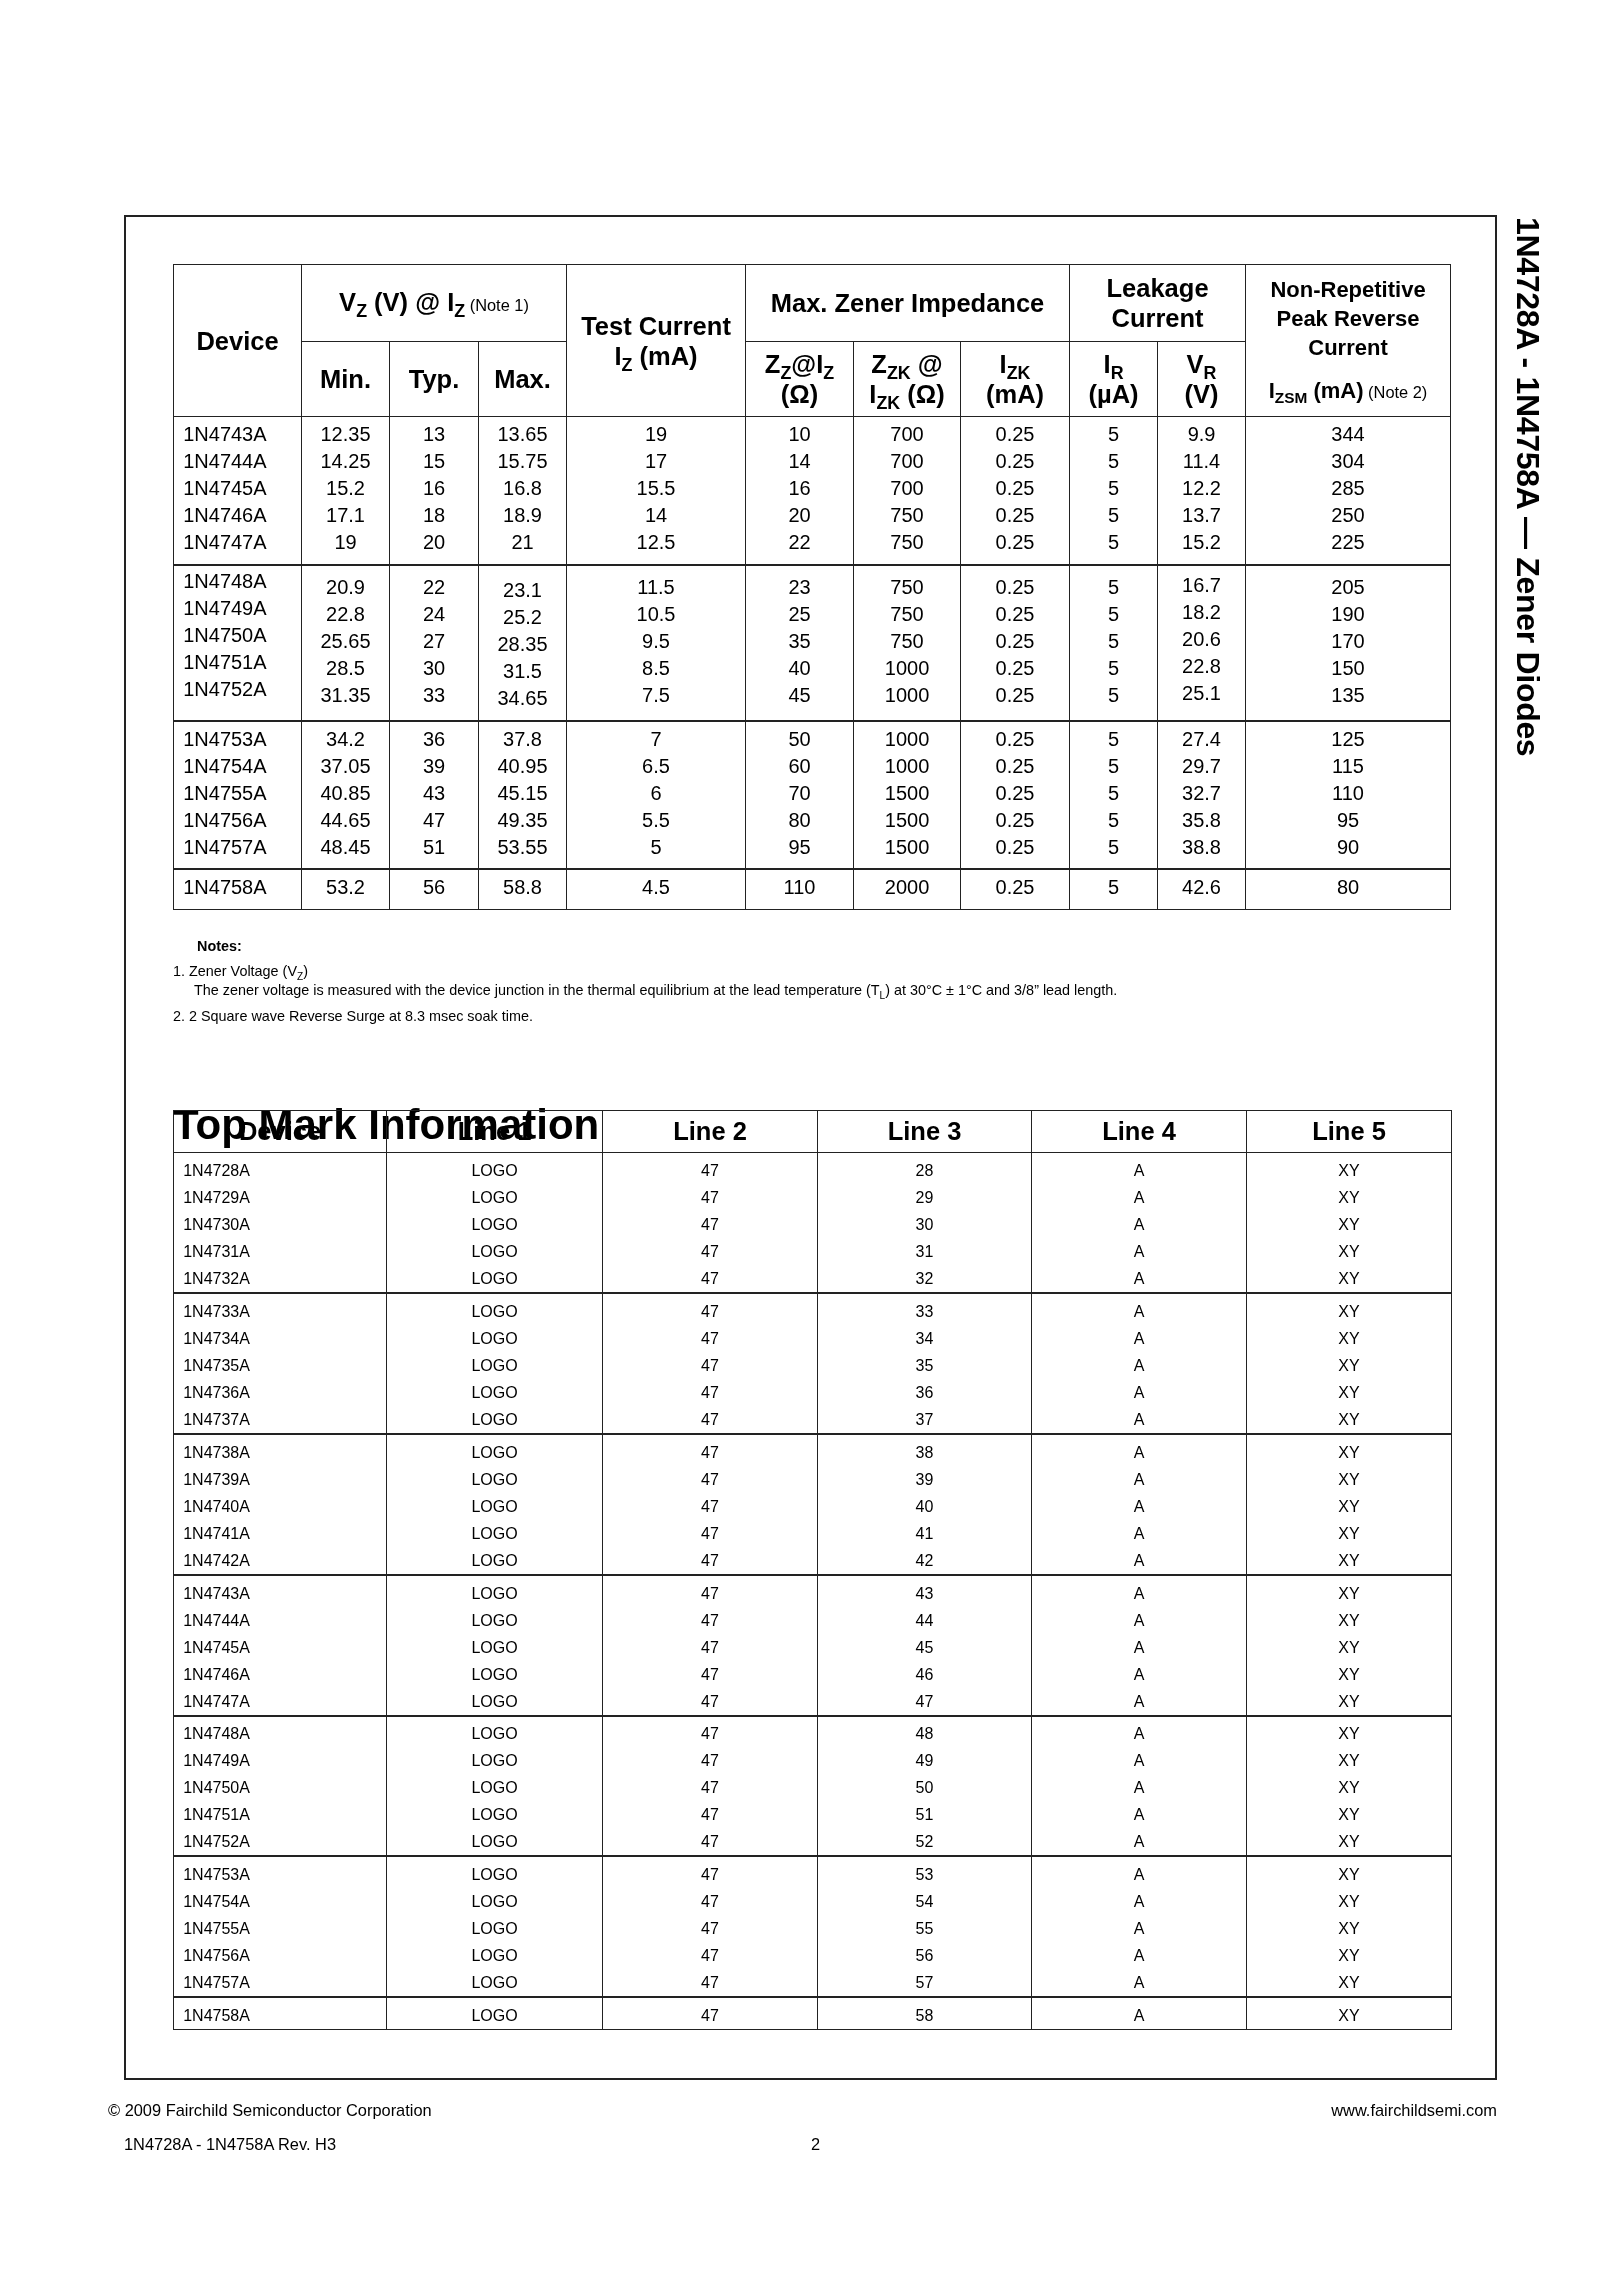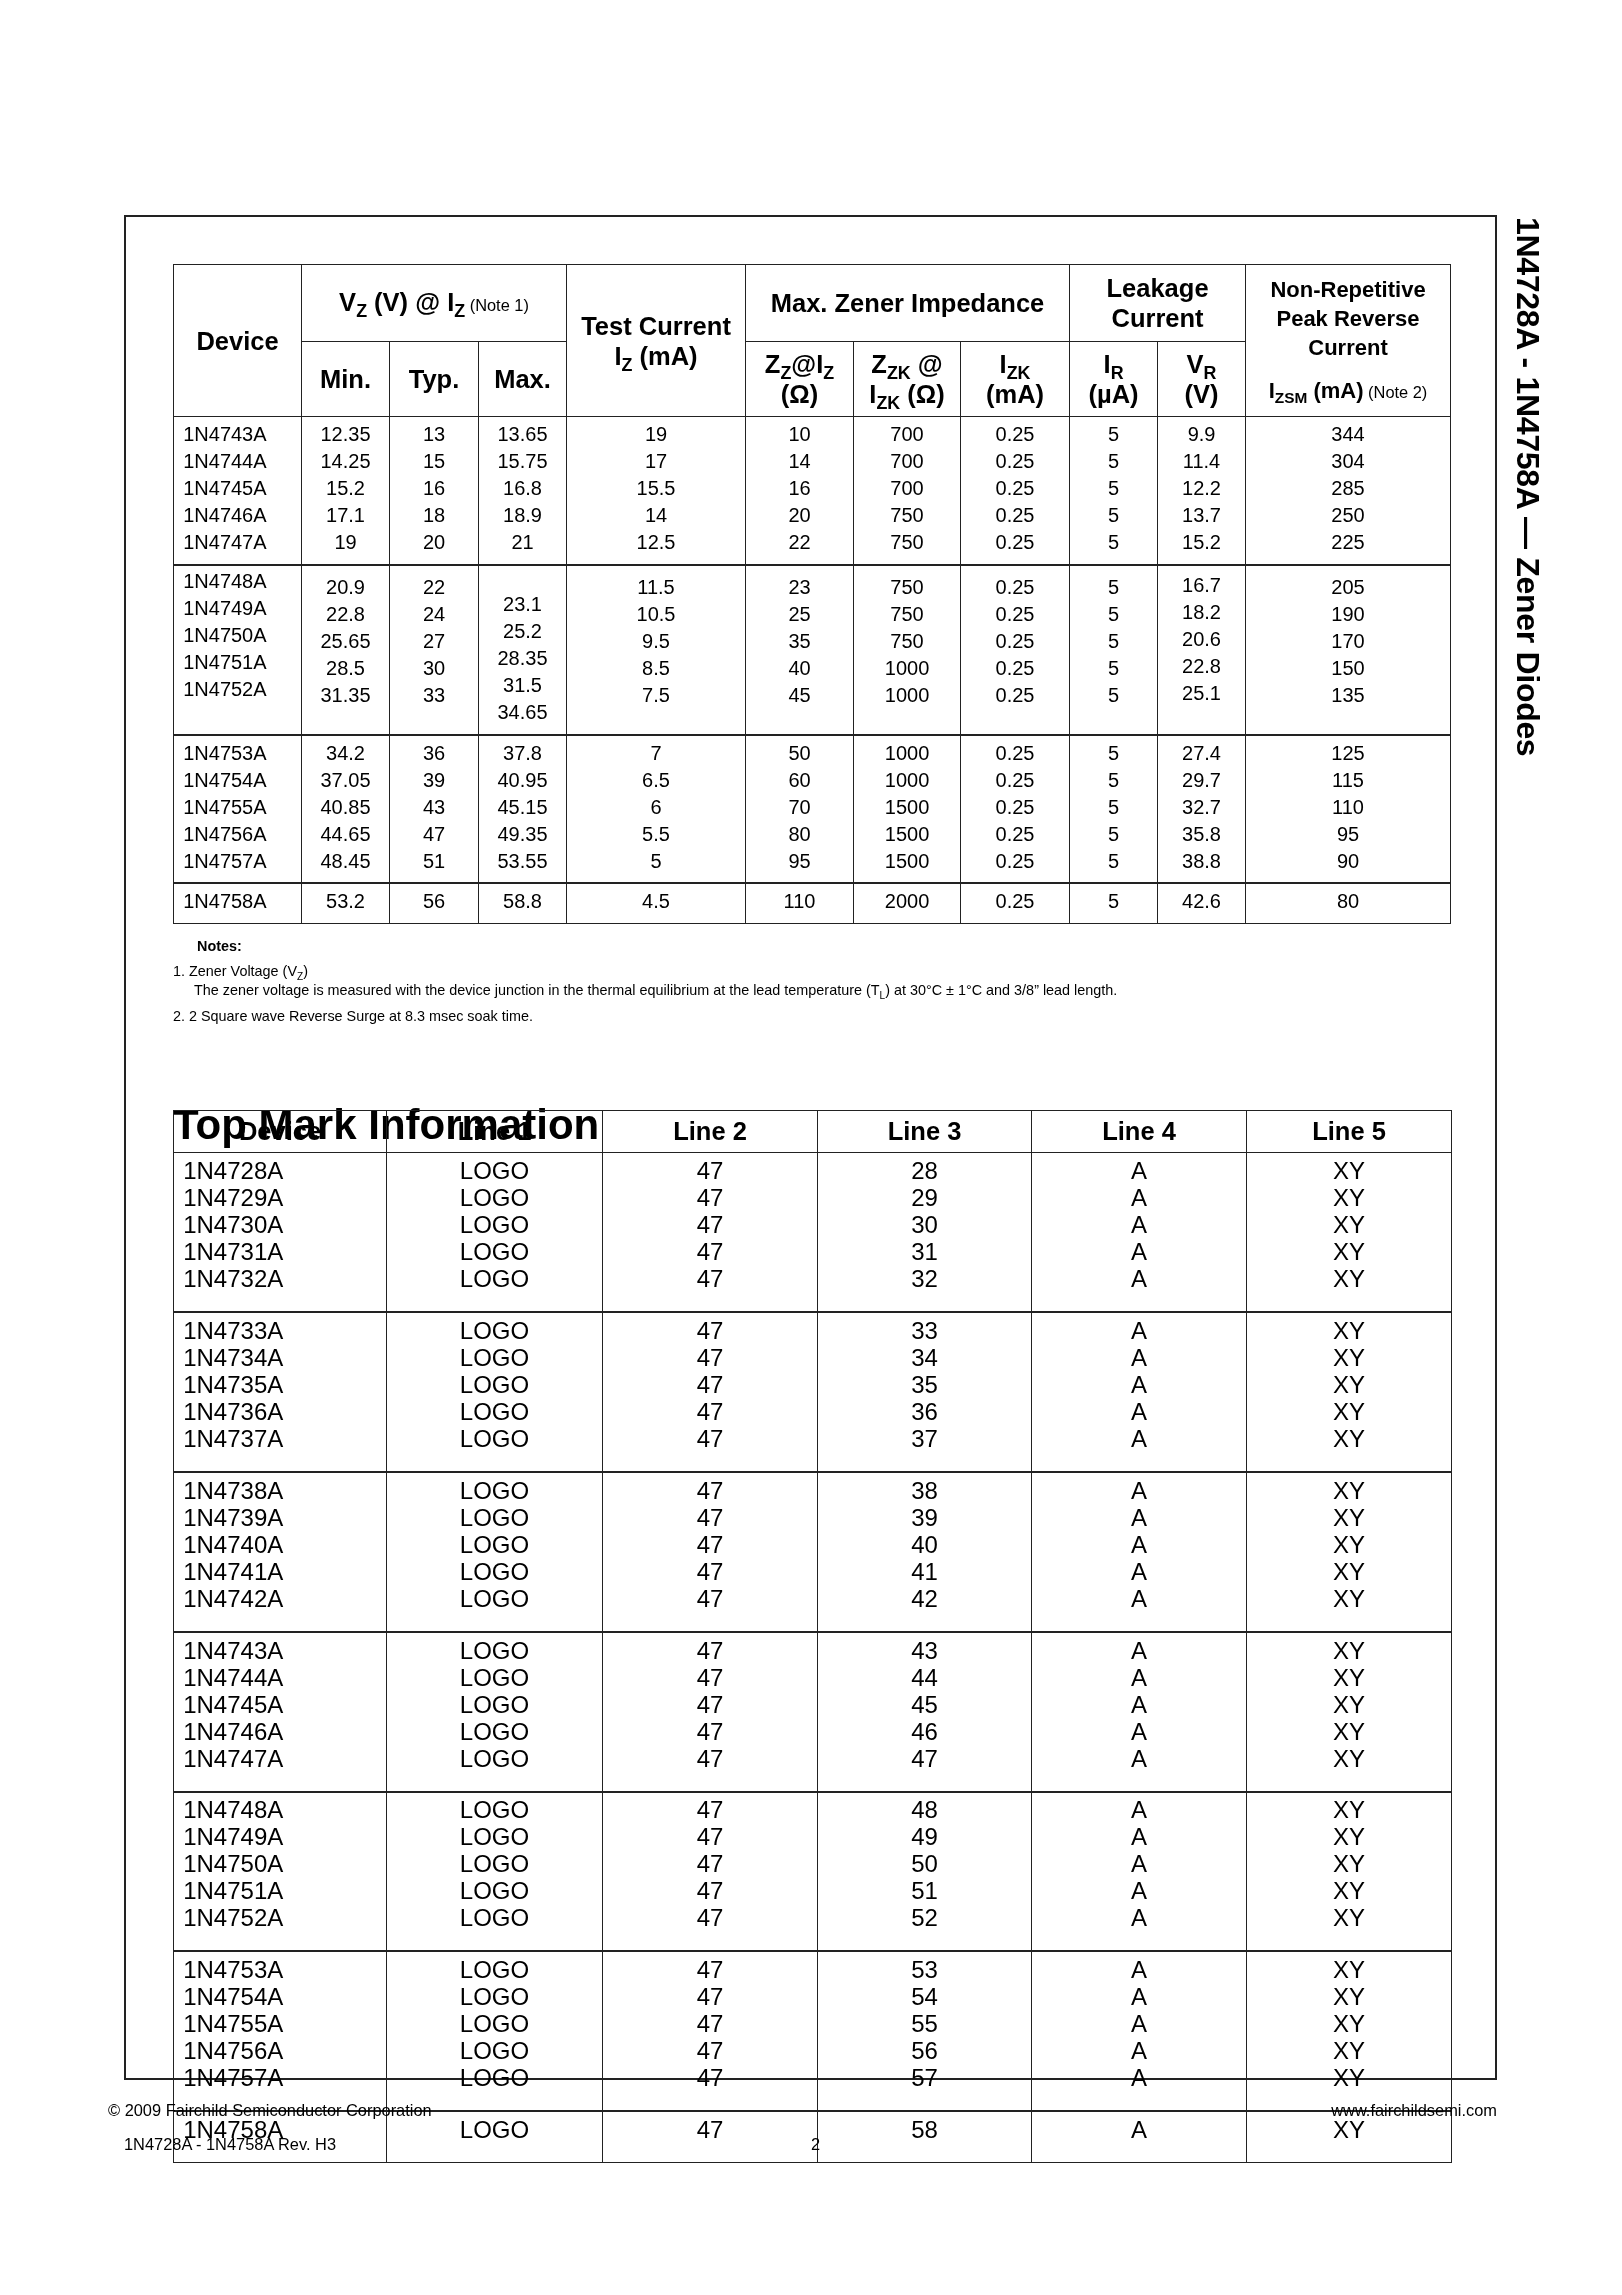--- a/index.html
+++ b/index.html
@@ -31,21 +31,21 @@
   .notes .nh { font-weight: bold; margin-bottom: 5.2px; margin-left: 24px; }
   .notes .n1 { margin-top: 1px; }
   .notes .n1b { padding-left: 21px; }
   .notes .n2 { margin-top: 6.5px; }
 
   .section-title { position: absolute; left: 173px; top: 1101px; font-weight: bold; font-size: 42px; }
 
   
   #mark { left: 173px; top: 1110px; width: 1277px; }
   #mark th { font-weight: bold; font-size: 25.5px; height: 41px; text-align: center; vertical-align: middle; }
-  #mark tbody td { font-size: 24px; line-height: 27px; text-align: center; vertical-align: top; padding-top: 3.9px; padding-bottom: 19px; }
+  #mark tbody td { font-size: 16px; line-height: 27px; text-align: center; vertical-align: top; padding-top: 3.9px; padding-bottom: 0; }
   #mark tbody td.dev { text-align: left; padding-left: 9.2px; }
   #mark tbody tr.grp { border-top: 2.6px solid #222; }
 
   .footer { position: absolute; font-size: 16.4px; }
   #f-copy { left: 108px; top: 2101px; }
   #f-url { right: 125px; top: 2101px; }
   #f-rev { left: 124px; top: 2135px; }
   #f-page { left: 811px; top: 2135px; }
 </style>
 </head>
@@ -211,21 +211,21 @@
           <div>28.5</div>
           <div>31.35</div>
         </td>
         <td class="cell-lines" style="padding-top: 7.9px;">
           <div>22</div>
           <div>24</div>
           <div>27</div>
           <div>30</div>
           <div>33</div>
         </td>
-        <td class="cell-lines" style="padding-top: 25px;">
+        <td class="cell-lines" style="padding-top: 11px;">
           <div>23.1</div>
           <div>25.2</div>
           <div>28.35</div>
           <div>31.5</div>
           <div>34.65</div>
         </td>
         <td class="cell-lines" style="padding-top: 7.9px;">
           <div>11.5</div>
           <div>10.5</div>
           <div>9.5</div>

